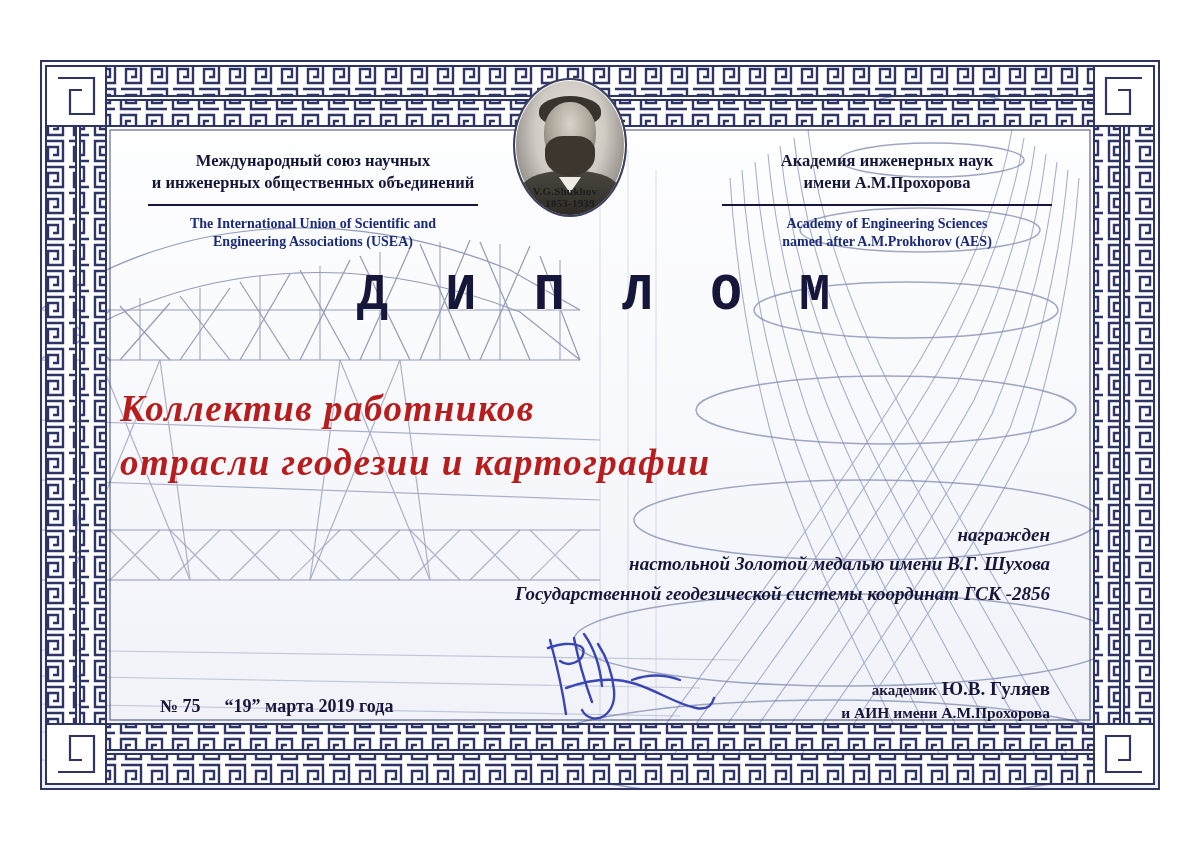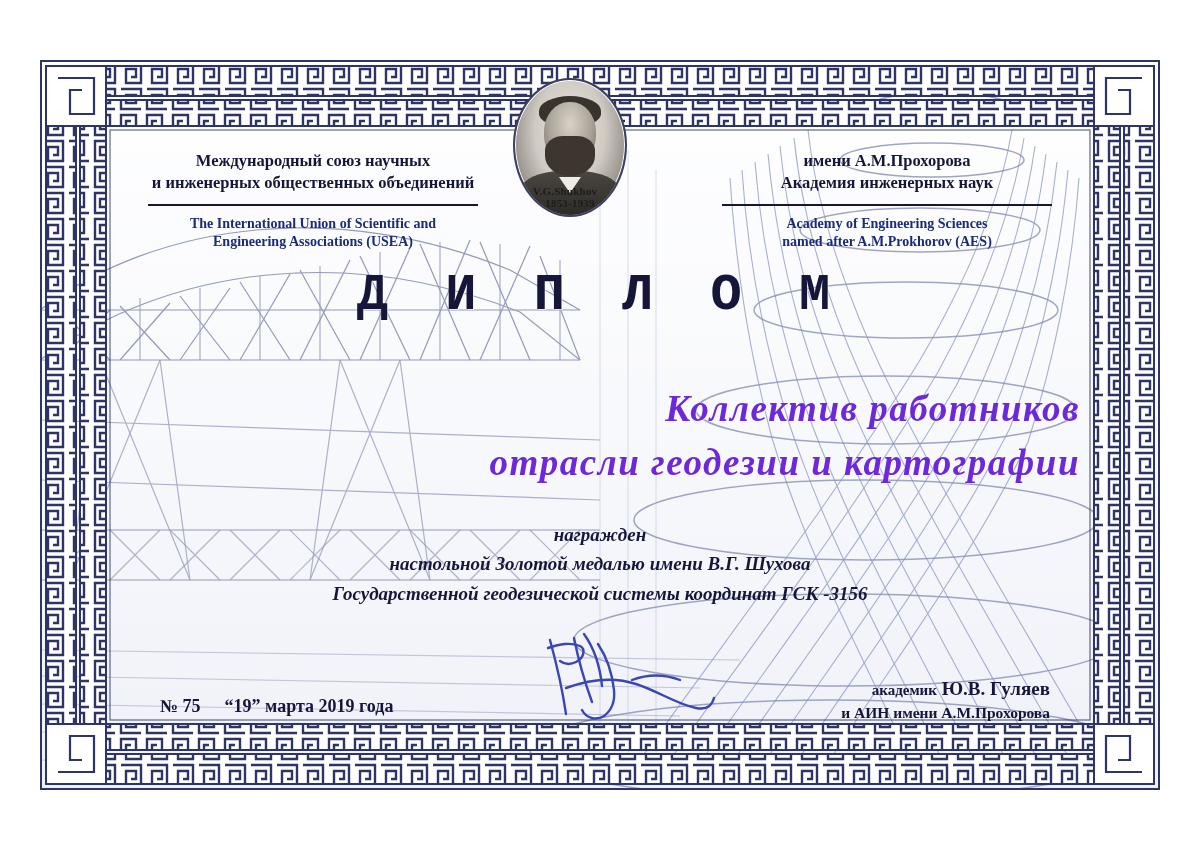--- a/index.html
+++ b/index.html
@@ -173,37 +173,37 @@
     color: #16163a;
     font-family: Liberation Mono, monospace;
     text-shadow: 1px 1px 0 rgba(255,255,255,0.6);
   }
 
   .recipient {
     position: absolute;
     left: 120px;
     right: 120px;
     top: 382px;
-    text-align: right;
-    color: #6d28d9;
+    text-align: left;
+    color: #b91c1c;
     font-style: italic;
     font-weight: bold;
     font-size: 37px;
     line-height: 1.45;
     letter-spacing: 1.5px;
     font-family: "Liberation Serif", serif;
     text-shadow: 1px 1px 1px rgba(255,255,255,0.5);
   }
 
   .award-block {
     position: absolute;
     left: 150px;
     right: 150px;
     top: 520px;
-    text-align: center;
+    text-align: right;
     color: #16163a;
     font-style: italic;
     font-weight: bold;
     font-size: 19px;
     line-height: 1.55;
     font-family: "Liberation Serif", serif;
   }
   .award-block .line1 { font-size: 19px; }
 
   .footer-left {
@@ -461,41 +461,41 @@
       </div>
       <div class="org-rule"></div>
       <div class="org-en">
         <div>The International Union of Scientific and</div>
         <div>Engineering Associations (USEA)</div>
       </div>
     </div>
 
     <div class="org-right">
       <div class="org-ru">
+        <div>Академия  инженерных наук</div>
         <div>имени А.М.Прохорова</div>
-        <div>Академия  инженерных наук</div>
       </div>
       <div class="org-rule"></div>
       <div class="org-en">
         <div>Academy of Engineering Sciences</div>
         <div>named after A.M.Prokhorov (AES)</div>
       </div>
     </div>
 
     <div class="diploma-title">Д И П Л О М</div>
 
     <div class="recipient">
       <div>Коллектив работников</div>
       <div>отрасли геодезии и картографии</div>
     </div>
 
     <div class="award-block">
       <div class="line1">награжден</div>
       <div>настольной Золотой медалью имени В.Г. Шухова</div>
-      <div>Государственной геодезической системы координат ГСК -3156</div>
+      <div>Государственной геодезической системы координат ГСК -2856</div>
     </div>
 
     <div class="footer-left">
       <span class="num">№ 75</span><span>“19” марта  2019 года</span>
     </div>
 
     <div class="signature">
       <svg width="180" height="105" viewBox="0 0 180 105" xmlns="http://www.w3.org/2000/svg">
         <g fill="none" stroke="#3a46b4" stroke-width="2.4" stroke-linecap="round" stroke-linejoin="round">
           <path d="M10 12 C 16 34, 22 58, 26 86"></path>

